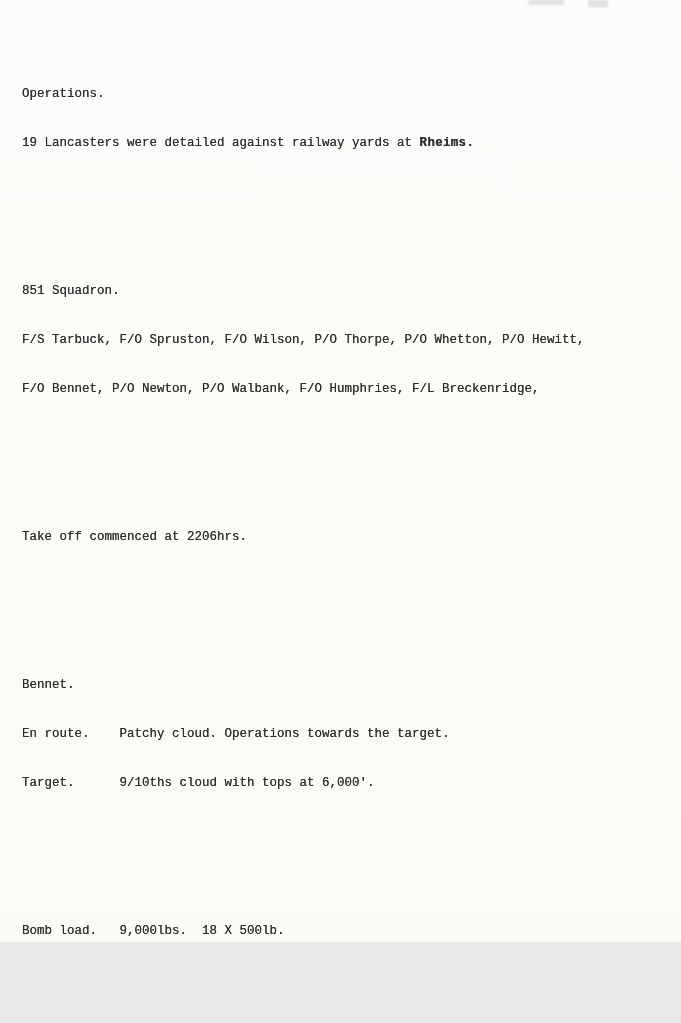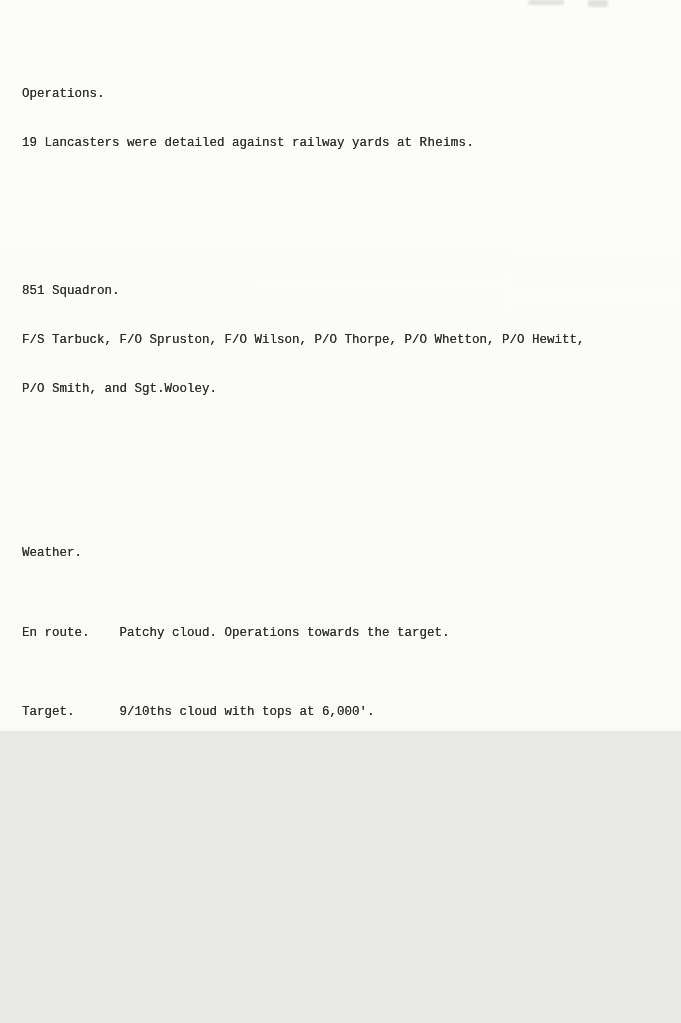--- a/index.html
+++ b/index.html
@@ -3,40 +3,40 @@
 <meta charset="utf-8">
 <style>
   html, body {
     margin: 0;
     padding: 0;
     background: #e8e8e6;
   }
   .paper {
     position: relative;
     width: 681px;
-    height: 731px;
+    height: 942px;
     margin: 0 auto;
     background: linear-gradient(180deg, #fcfcfa 0%, #fbfbf8 60%, #fafaf7 100%);
     overflow: hidden;
     font-family: "Liberation Mono", "DejaVu Sans Mono", monospace;
     font-size: 12.5px;
     line-height: 16.4px;
     color: #2e2d2b;
   }
   .content {
     position: absolute;
     left: 22px;
     top: 4px;
     right: 10px;
     white-space: pre;
     text-shadow: 0 0 0.6px rgba(46,45,43,0.85);
   }
   .gap-1 { margin-top: 16.4px; }
-  .w13 { display: inline-block; width: 13ch; margin-top: 30px; }
-  .bold { font-weight: normal; letter-spacing: 0.3px; }
+  .w13 { display: inline-block; width: 13ch; }
+  .bold { font-weight: bold; letter-spacing: 0.3px; }
   .smudge {
     position: absolute;
     background: #9a9a98;
     opacity: 0.28;
     filter: blur(1.2px);
     border-radius: 2px;
   }
   .smudge-1 { left: 528px; top: 0; width: 36px; height: 5px; }
   .smudge-2 { left: 588px; top: 0; width: 20px; height: 7px; }
 </style>
@@ -50,26 +50,29 @@
   <div class="content">
 
     <div>
       <div>Operations.</div>
       <div><span>19 Lancasters were detailed against railway yards at </span><span class="bold">Rheims.</span></div>
     </div>
 
     <div class="gap-1">
       <div>851 Squadron.</div>
       <div>F/S Tarbuck, F/O Spruston, F/O Wilson, P/O Thorpe, P/O Whetton, P/O Hewitt,</div>
-      <div>P/O Smith, and Sgt.Wooley.</div>
+      <div>F/O Bennet, P/O Newton, P/O Walbank, F/O Humphries, F/L Breckenridge,</div>
     </div>
 
+    <div class="gap-1">
+      <div>Take off commenced at 2206hrs.</div>
+    </div>
 
     <div class="gap-1">
-      <div>Weather.</div>
+      <div>Bennet.</div>
       <div><span class="w13">En route.</span><span>Patchy cloud. Operations towards the target.</span></div>
       <div><span class="w13">Target.</span><span>9/10ths cloud with tops at 6,000'.</span></div>
     </div>
 
     <div class="gap-1">
       <div><span class="w13">Bomb load.</span><span>9,000lbs.  18 X 500lb.</span></div>
     </div>
 
     
 

